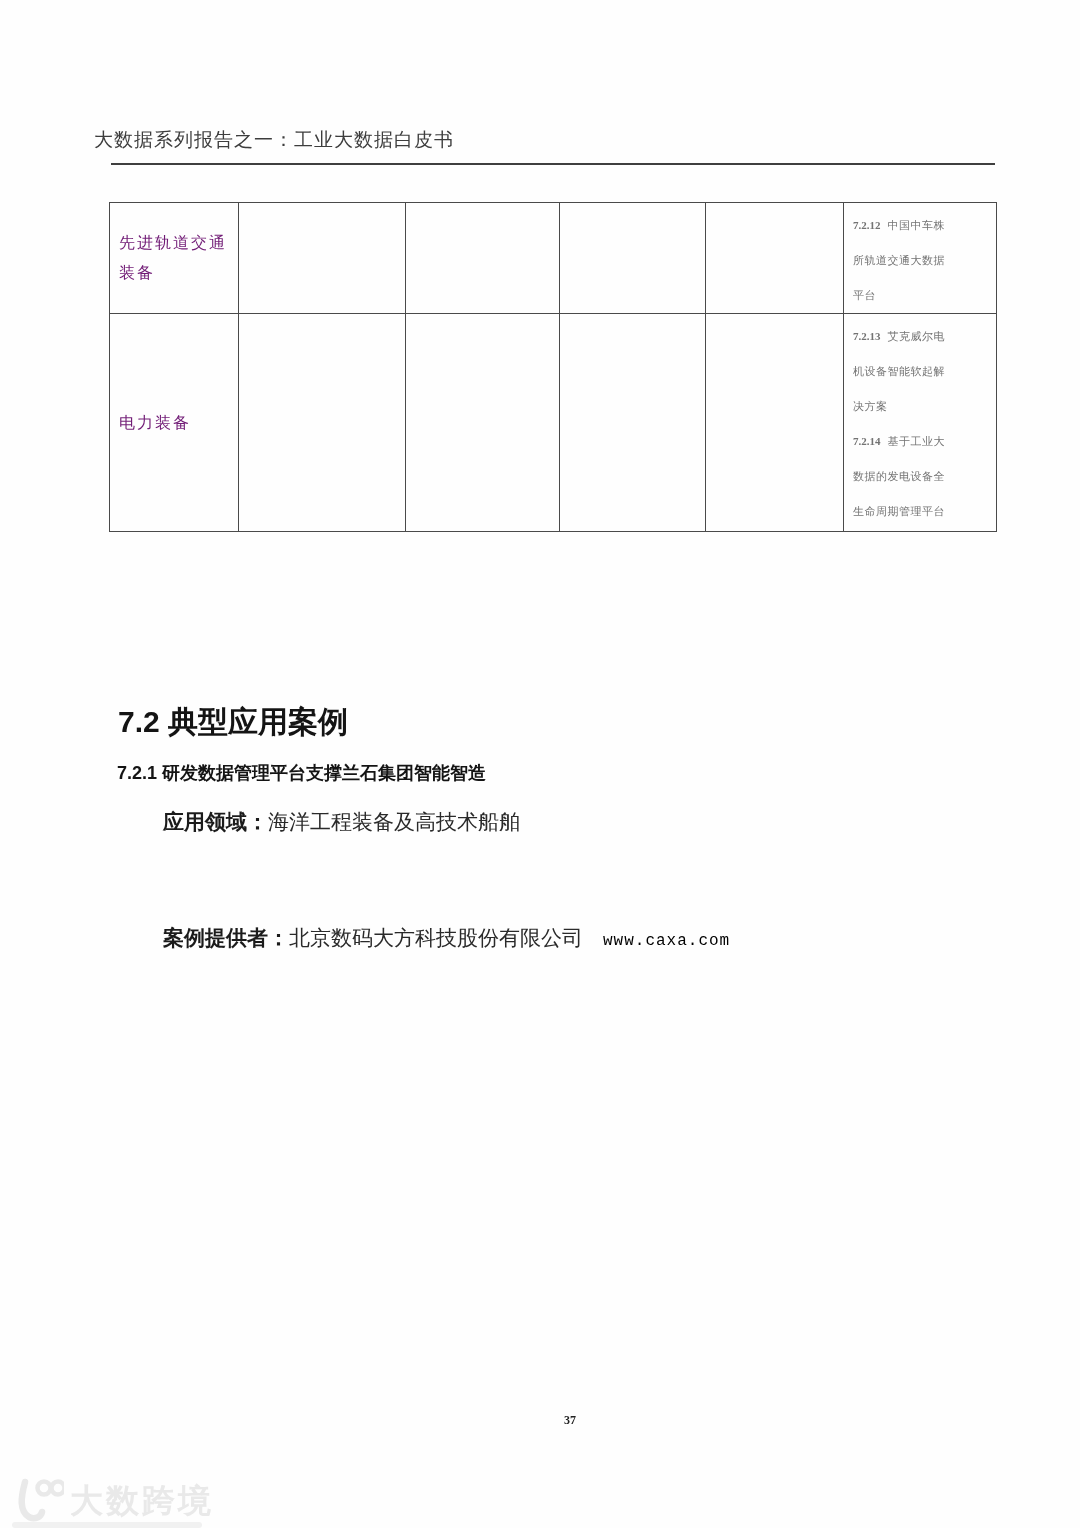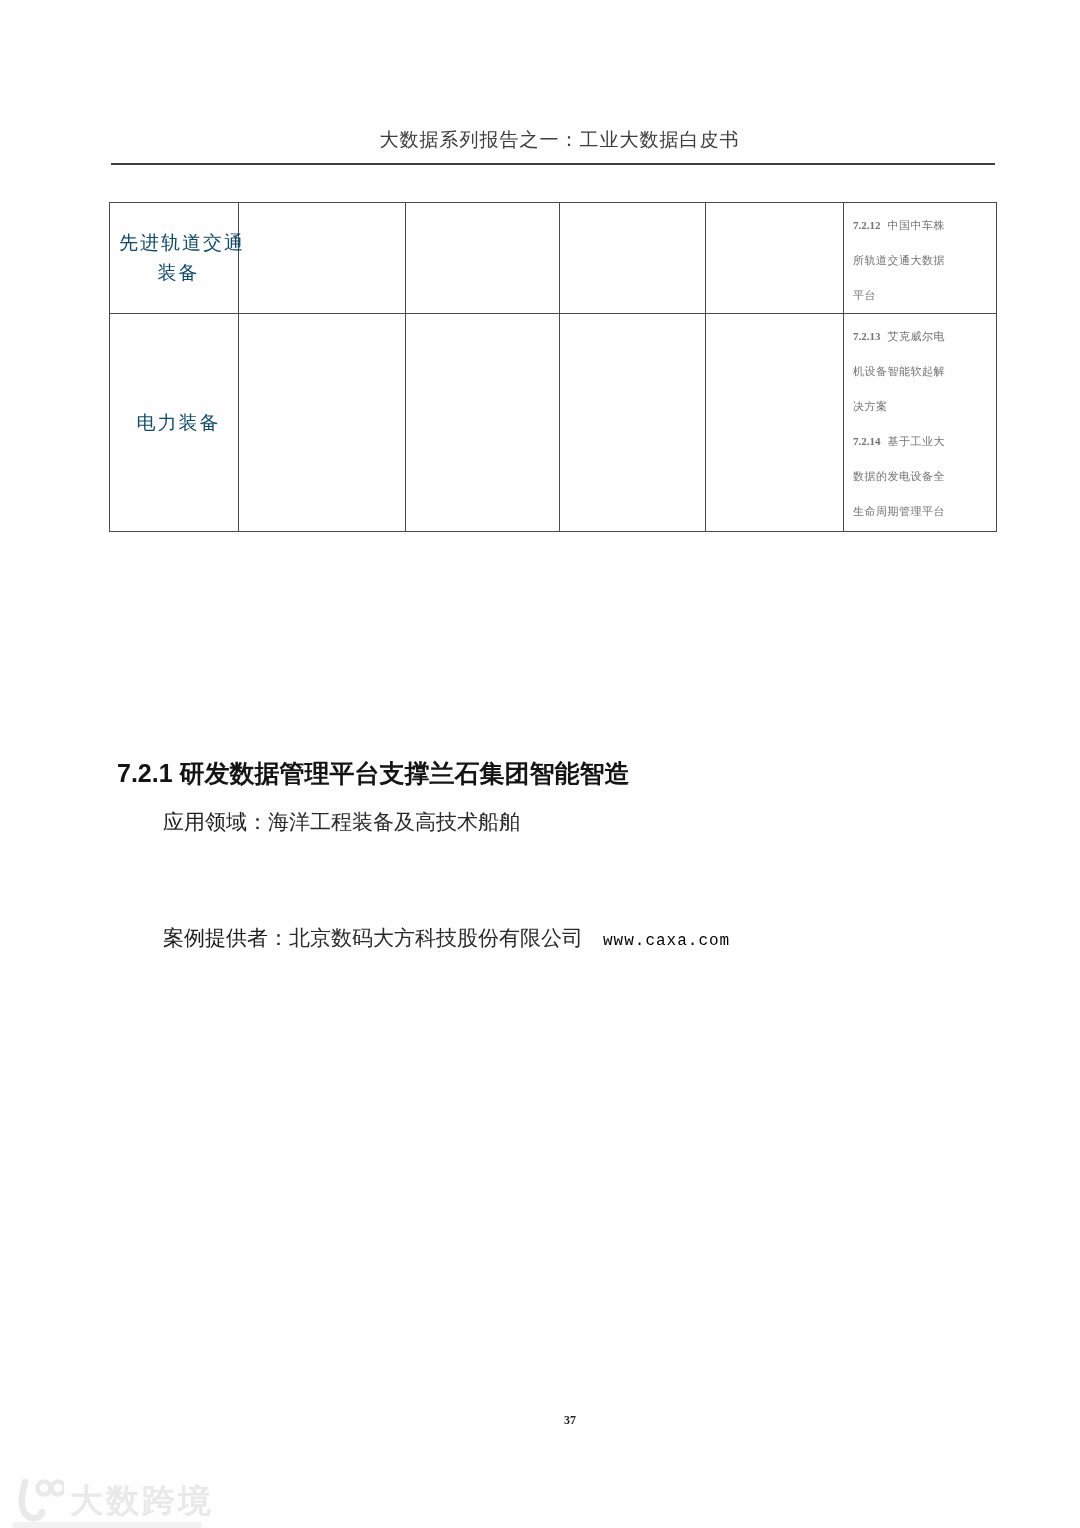--- a/index.html
+++ b/index.html
@@ -4,67 +4,67 @@
 <style>
   html,body{margin:0;padding:0;background:#ffffff;}
   .page{
     position:relative;width:1080px;height:1528px;background:#fefefe;
     overflow:hidden;
     font-family:"Liberation Serif","DejaVu Serif",serif;
     color:#262626;
   }
   
   .hdr-title{
-    position:absolute;top:127px;left:116px;width:887px;
-    text-align:center;font-size:19px;line-height:26px;color:#3d3d3d;
+    position:absolute;top:127px;left:94px;width:887px;
+    text-align:left;font-size:19px;line-height:26px;color:#3d3d3d;
     letter-spacing:1px;
   }
   .hdr-rule{
     position:absolute;top:163px;left:111px;width:884px;height:2px;
     background:#3f3f3f;
   }
   
   table.doc-table{
     position:absolute;top:202px;left:109px;width:887px;
     border-collapse:collapse;table-layout:fixed;
   }
   table.doc-table td{border:1.5px solid #4a4a4a;padding:0;}
   tr.r1{height:102px;} tr.r2{height:218px;} tr.r3{height:107px;}
   td.sector-cell{vertical-align:middle;}
   .sector-txt{
-    white-space:pre;font-size:19px;line-height:30px;letter-spacing:2px;
-    padding-left:9px;color:#0c4a6e;text-align:center;
+    white-space:pre;font-size:16px;line-height:30px;letter-spacing:2px;
+    padding-left:9px;color:#701a75;
   }
   td.ref-cell{vertical-align:top;}
   .ref-wrap{padding:5px 0 0 9px;}
   .ref-line{
     white-space:nowrap;font-size:11px;line-height:35px;
     letter-spacing:0.5px;color:#737373;
   }
   .ref-num{
     font-family:"Liberation Serif","DejaVu Serif",serif;
     font-weight:700;margin-right:7px;letter-spacing:0;
   }
   
   .h1{
     position:absolute;top:704px;left:118px;
     font-family:"Liberation Sans","DejaVu Sans",sans-serif;
     font-weight:700;font-size:30px;line-height:36px;color:#141414;
   }
   .h2{
     position:absolute;top:758px;left:117px;
     font-family:"Liberation Sans","DejaVu Sans",sans-serif;
-    font-weight:700;font-size:25px;line-height:30px;color:#141414;
+    font-weight:700;font-size:18px;line-height:30px;color:#141414;
   }
   
   .meta{position:absolute;left:163px;font-size:21px;line-height:42px;white-space:nowrap;}
   .meta-field{top:801px;} .meta-scene{top:859px;} .meta-provider{top:917px;}
   .meta-label{
     font-family:"Liberation Sans","DejaVu Sans",sans-serif;
-    font-weight:400;color:#1b1b1b;
+    font-weight:700;color:#1b1b1b;
   }
   .meta-value{color:#2a2a2a;}
   .url{
     font-family:"Liberation Mono","DejaVu Sans Mono",monospace;
     font-size:16px;margin-left:20px;letter-spacing:1px;color:#000000;
   }
   .subsection{
     position:absolute;top:971px;left:156px;
     font-size:21px;line-height:42px;color:#2a2a2a;white-space:nowrap;
   }
@@ -151,20 +151,21 @@
             <div class="ref-line"><span>决方案</span></div>
             <div class="ref-line"><b class="ref-num">7.2.14</b><span>基于工业大</span></div>
             <div class="ref-line"><span>数据的发电设备全</span></div>
             <div class="ref-line"><span>生命周期管理平台</span></div>
           </div>
         </td>
       </tr>
     </tbody>
   </table>
 
+  <div class="h1">7.2 典型应用案例</div>
   <div class="h2">7.2.1 研发数据管理平台支撑兰石集团智能智造</div>
 
   <div class="meta meta-field">
     <span class="meta-label">应用领域：</span><span class="meta-value">海洋工程装备及高技术船舶</span>
   </div>
   <div class="meta meta-provider">
     <span class="meta-label">案例提供者：</span><span class="meta-value">北京数码大方科技股份有限公司</span><span class="url">www.caxa.com</span>
   </div>
 
 

